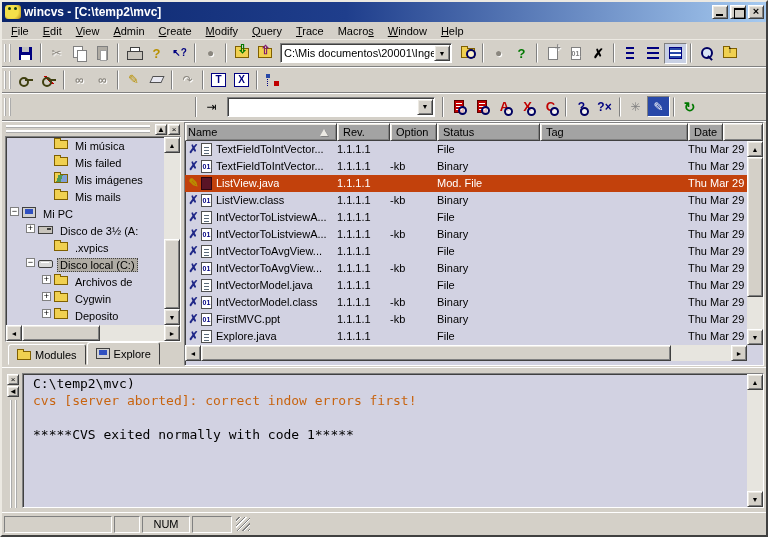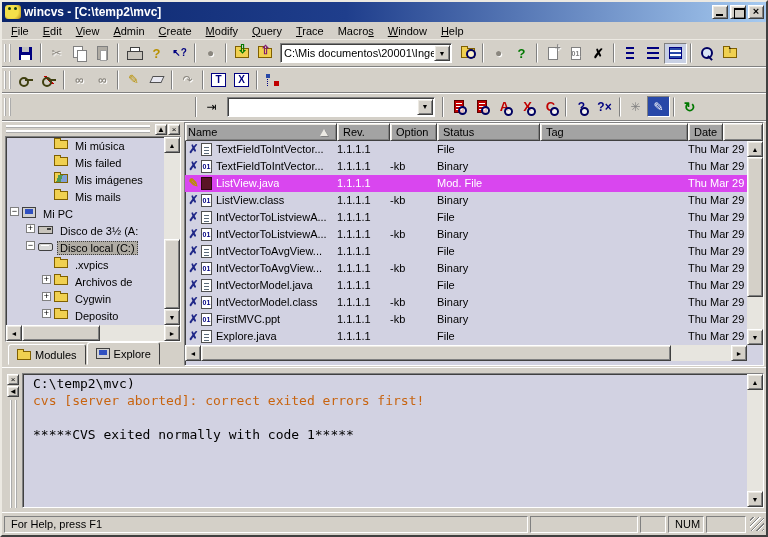--- a/index.html
+++ b/index.html
@@ -126,21 +126,21 @@
   .tab.active{height:23px;position:relative;top:-2px;font-weight:normal}
   
   .filelist{flex:1;display:flex;flex-direction:column;margin-left:2px;overflow:hidden;background:#d2d2e2}
   .flhead{display:flex;flex:none;height:18px;background:#d4d0c8}
   .hcell{height:18px;background:#a3a3a3;font-size:11px;display:flex;align-items:center;padding:0 5px;position:relative;flex:none}
   .hcell.sort::after{content:"";position:absolute;right:8px;top:5px;border-left:4px solid transparent;border-right:4px solid transparent;border-bottom:7px solid #eceae4;filter:drop-shadow(1px 1px 0 #808080)}
   .hstub{flex:1;background:#d4d0c8}
   .flbody{flex:none;height:204px;display:flex;overflow:hidden}
   .flrows{flex:1;overflow:hidden}
   .frow{display:flex;height:17px;line-height:17px;font-size:11px;white-space:nowrap;color:#000}
-  .frow.sel{background:#d946ef;color:#fff}
+  .frow.sel{background:#c2410c;color:#fff}
   .cell{overflow:hidden;flex:none}
   .c-name{width:152px;display:flex;align-items:center;padding-left:2px}
   .c-rev{width:53px}.c-opt{width:47px}.c-status{width:103px}.c-tag{width:148px}
   .c-date{flex:1;width:auto}
   .fstate{width:13px;flex:none;text-align:center;font-size:12px;font-weight:bold;color:#202888;line-height:15px}
   .fstate::after{content:"✗"}
   .ft-mod .fstate::after{content:"✎";color:#b89000}
   .fdoc{width:11px;height:13px;flex:none;background:#fff;border:1px solid #505050;margin:0 4px 0 1px;position:relative}
   .ft-text .fdoc::after{content:"";position:absolute;left:2px;right:2px;top:3px;height:8px;background:repeating-linear-gradient(#5a6a7a 0 1px,transparent 1px 3px)}
   .ft-bin .fdoc::after{content:"01";position:absolute;left:0;right:0;top:2px;text-align:center;font-size:7px;line-height:7px;color:#000080;font-weight:bold}
@@ -153,21 +153,21 @@
   .cbtn-sm{width:12px;height:11px;background:#d4d0c8;font-size:8px;line-height:10px;text-align:center;margin-bottom:1px}
   .conridge{flex:1;width:7px;margin-top:2px;border-left:2px ridge #fff;border-right:2px ridge #fff}
   .conbox{flex:1;background:#d2d2e2;display:flex;overflow:hidden}
   .context{flex:1;padding:2px 2px 2px 10px;overflow:hidden}
   .cline{font-family:"DejaVu Sans Mono",monospace;font-size:13px;height:17px;white-space:pre;color:#000}
   .cline.err{color:#c86410}
   
   .statusbar{height:23px;flex:none;border-top:1px solid #fff;display:flex;align-items:center;padding:2px 2px 2px 2px;gap:2px}
   .sbpane{height:17px;border:1px solid;border-color:#808080 #fff #fff #808080;font-size:11px;padding:1px 6px;white-space:nowrap;overflow:hidden}
   .sb-help{flex:1}
-  .sb-a{width:108px}.sb-b{width:26px}.sb-num{width:36px;text-align:right}.sb-c{width:40px}
+  .sb-a{width:108px}.sb-b{width:26px}.sb-num{width:48px;text-align:center}.sb-c{width:40px}
   .sizegrip{width:14px;height:14px;background:repeating-linear-gradient(135deg,transparent 0 2px,#808080 2px 3px,#fff 3px 4px);flex:none;margin-left:2px}
 </style>
 </head>
 <body>
 
 <div class="win">
 
   <div class="titlebar">
     <span class="appicon"></span>
     <span class="title-text">wincvs - [C:\temp2\mvc]</span>
@@ -407,29 +407,29 @@
               <div class="trow ind0 tf-pc exp-minus">
               <span class="texp"></span>
               <span class="tico"></span>
               <span class="tlabel">Mi PC</span>
             </div>
               <div class="trow ind1 tf-floppy exp-plus">
               <span class="texp"></span>
               <span class="tico"></span>
               <span class="tlabel">Disco de 3½ (A:</span>
             </div>
+              <div class="trow ind2 tf-folder">
+              <span class="texp"></span>
+              <span class="tico"></span>
+              <span class="tlabel">.xvpics</span>
+            </div>
               <div class="trow ind1 tf-disk exp-minus sel">
               <span class="texp"></span>
               <span class="tico"></span>
               <span class="tlabel">Disco local (C:)</span>
-            </div>
-              <div class="trow ind2 tf-folder">
-              <span class="texp"></span>
-              <span class="tico"></span>
-              <span class="tlabel">.xvpics</span>
             </div>
               <div class="trow ind2 tf-folder exp-plus">
               <span class="texp"></span>
               <span class="tico"></span>
               <span class="tlabel">Archivos de</span>
             </div>
               <div class="trow ind2 tf-folder exp-plus">
               <span class="texp"></span>
               <span class="tico"></span>
               <span class="tlabel">Cygwin</span>
@@ -656,34 +656,33 @@
   <div class="conband"></div>
   <div class="console">
     <div class="conctl">
       <span class="cbtn-sm r">×</span>
       <span class="cbtn-sm r">◄</span>
       <span class="conridge"></span>
     </div>
     <div class="conbox s">
       <div class="context">
           <div class="cline">C:\temp2\mvc)</div>
-          <div class="cline err">cvs [server aborted]: correct exited errors first!</div>
+          <div class="cline err">cvs [server aborted]: correct indow errors first!</div>
           <div class="cline"> </div>
           <div class="cline">*****CVS exited normally with code 1*****</div>
         </div>
       <div class="vsb">
         <span class="sbtn r">▲</span>
         <span class="sbtrack"></span>
         <span class="sbtn r">▼</span>
       </div>
     </div>
   </div>
 
   <div class="statusbar">
-    <span class="sbpane sb-help">For Help, press F1</span>
     <span class="sbpane sb-a"></span>
     <span class="sbpane sb-b"></span>
     <span class="sbpane sb-num">NUM</span>
     <span class="sbpane sb-c"></span>
     <span class="sizegrip"></span>
   </div>
 
 </div>
 
 </body></html>

